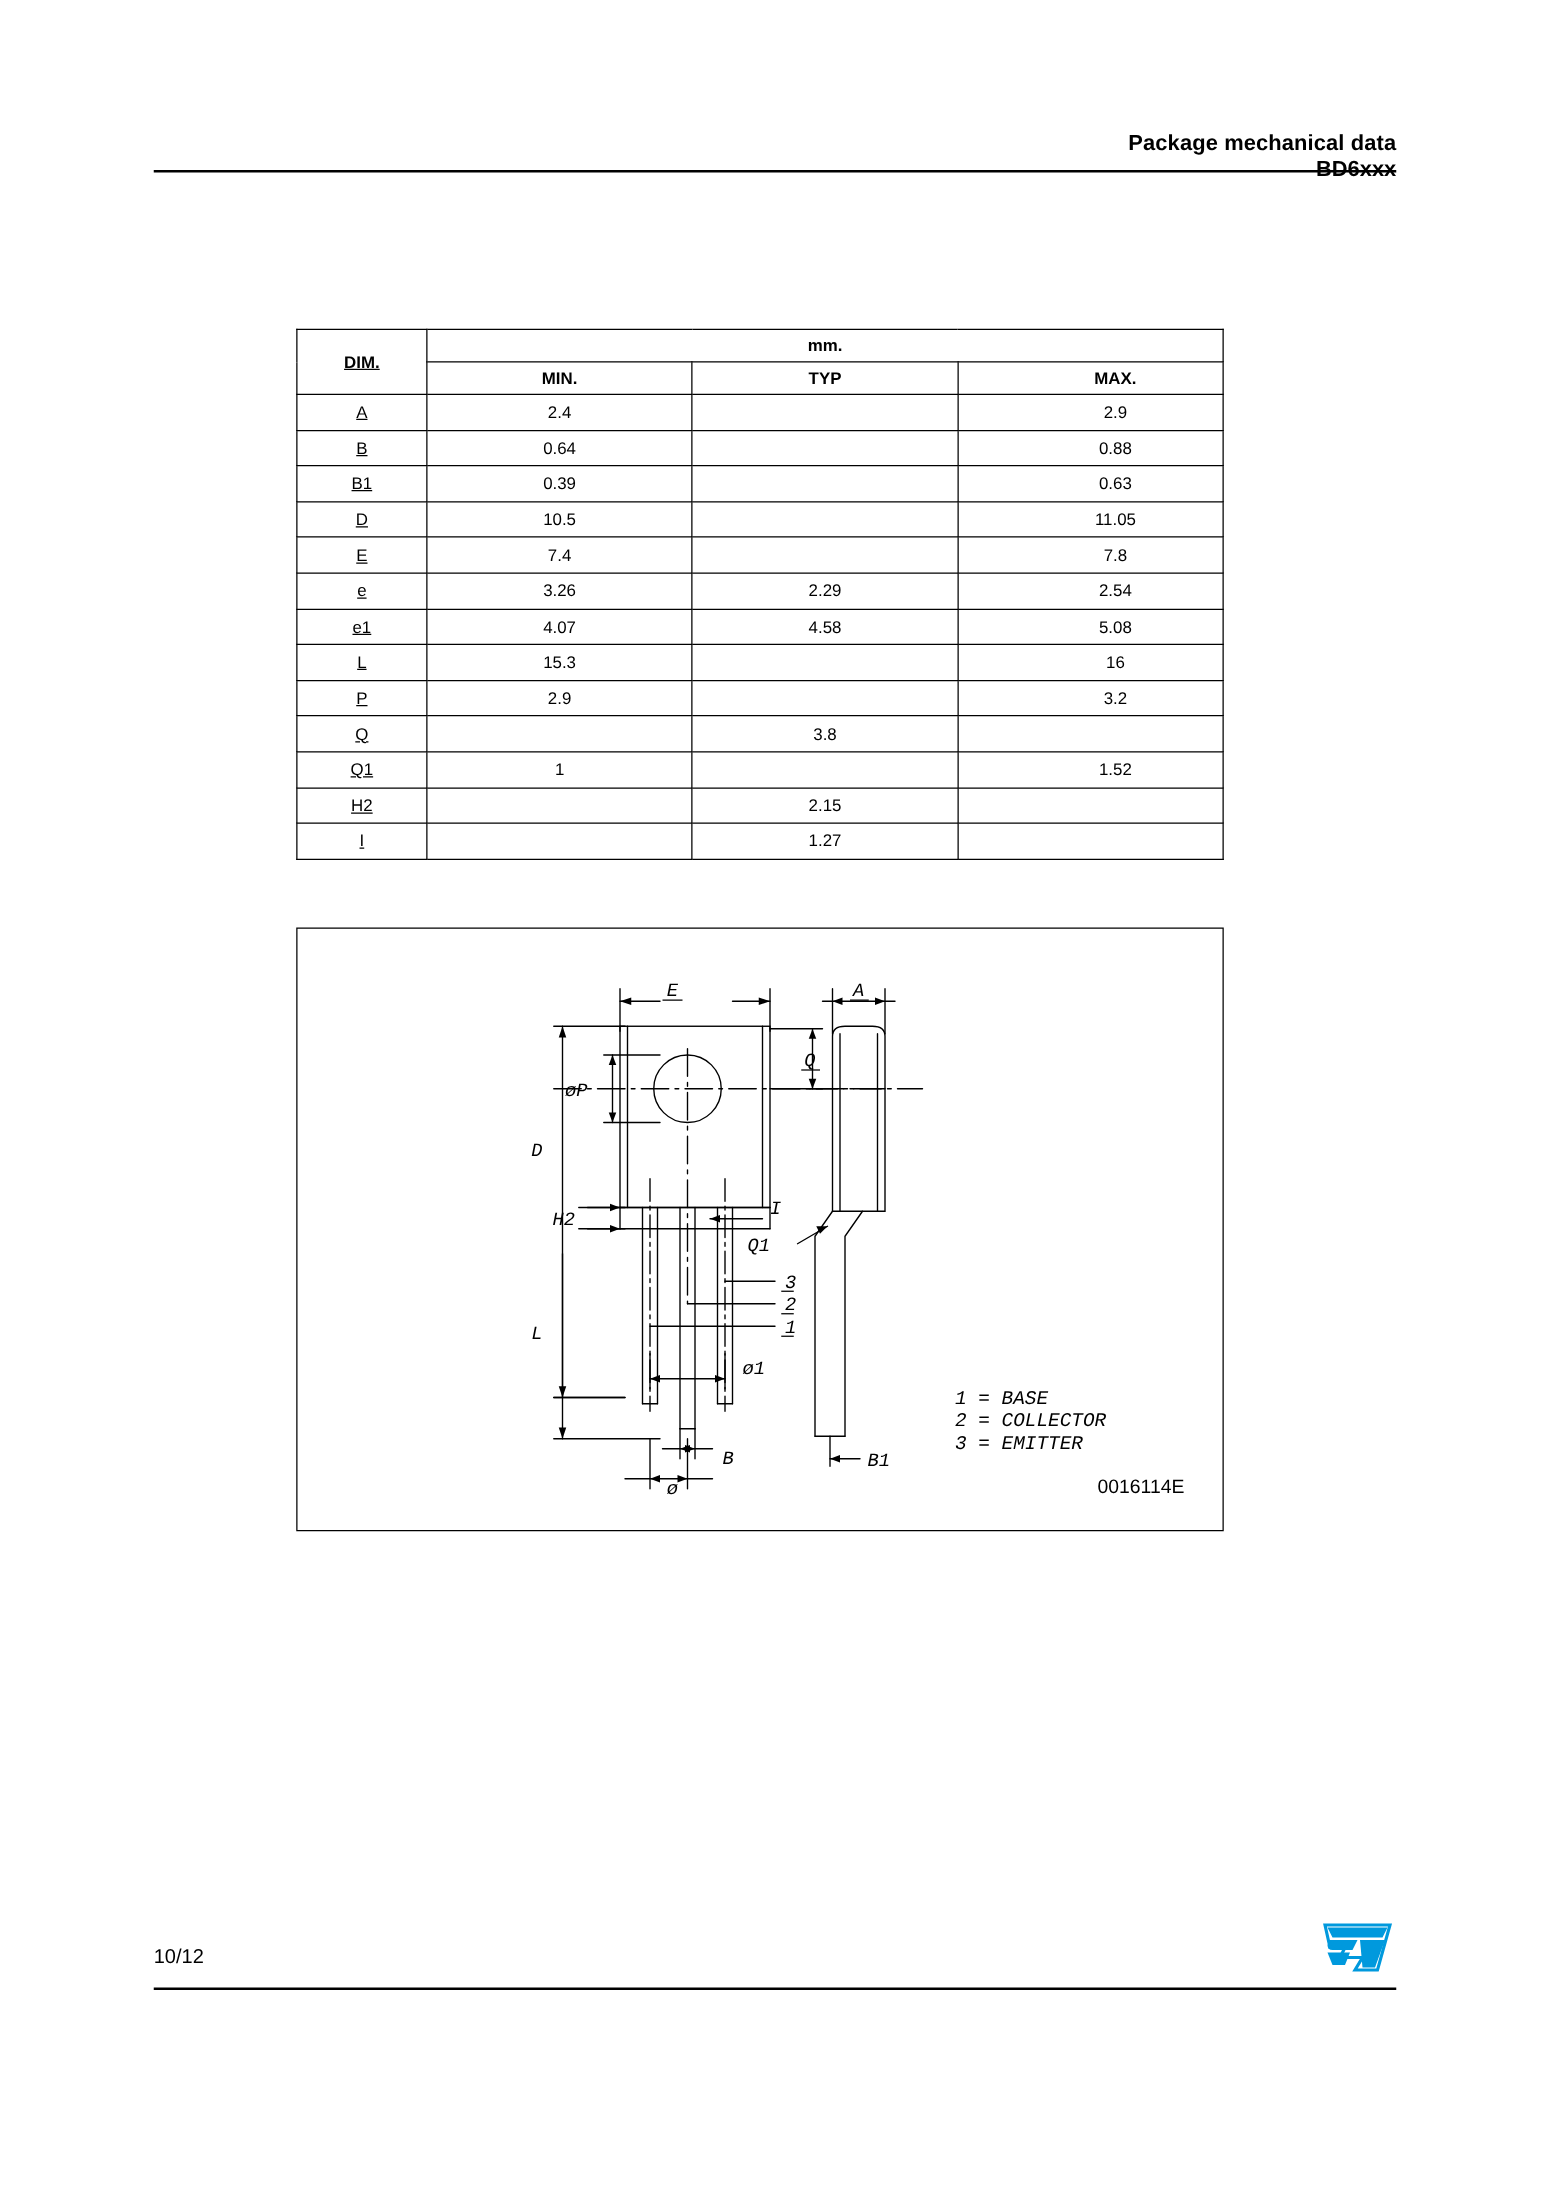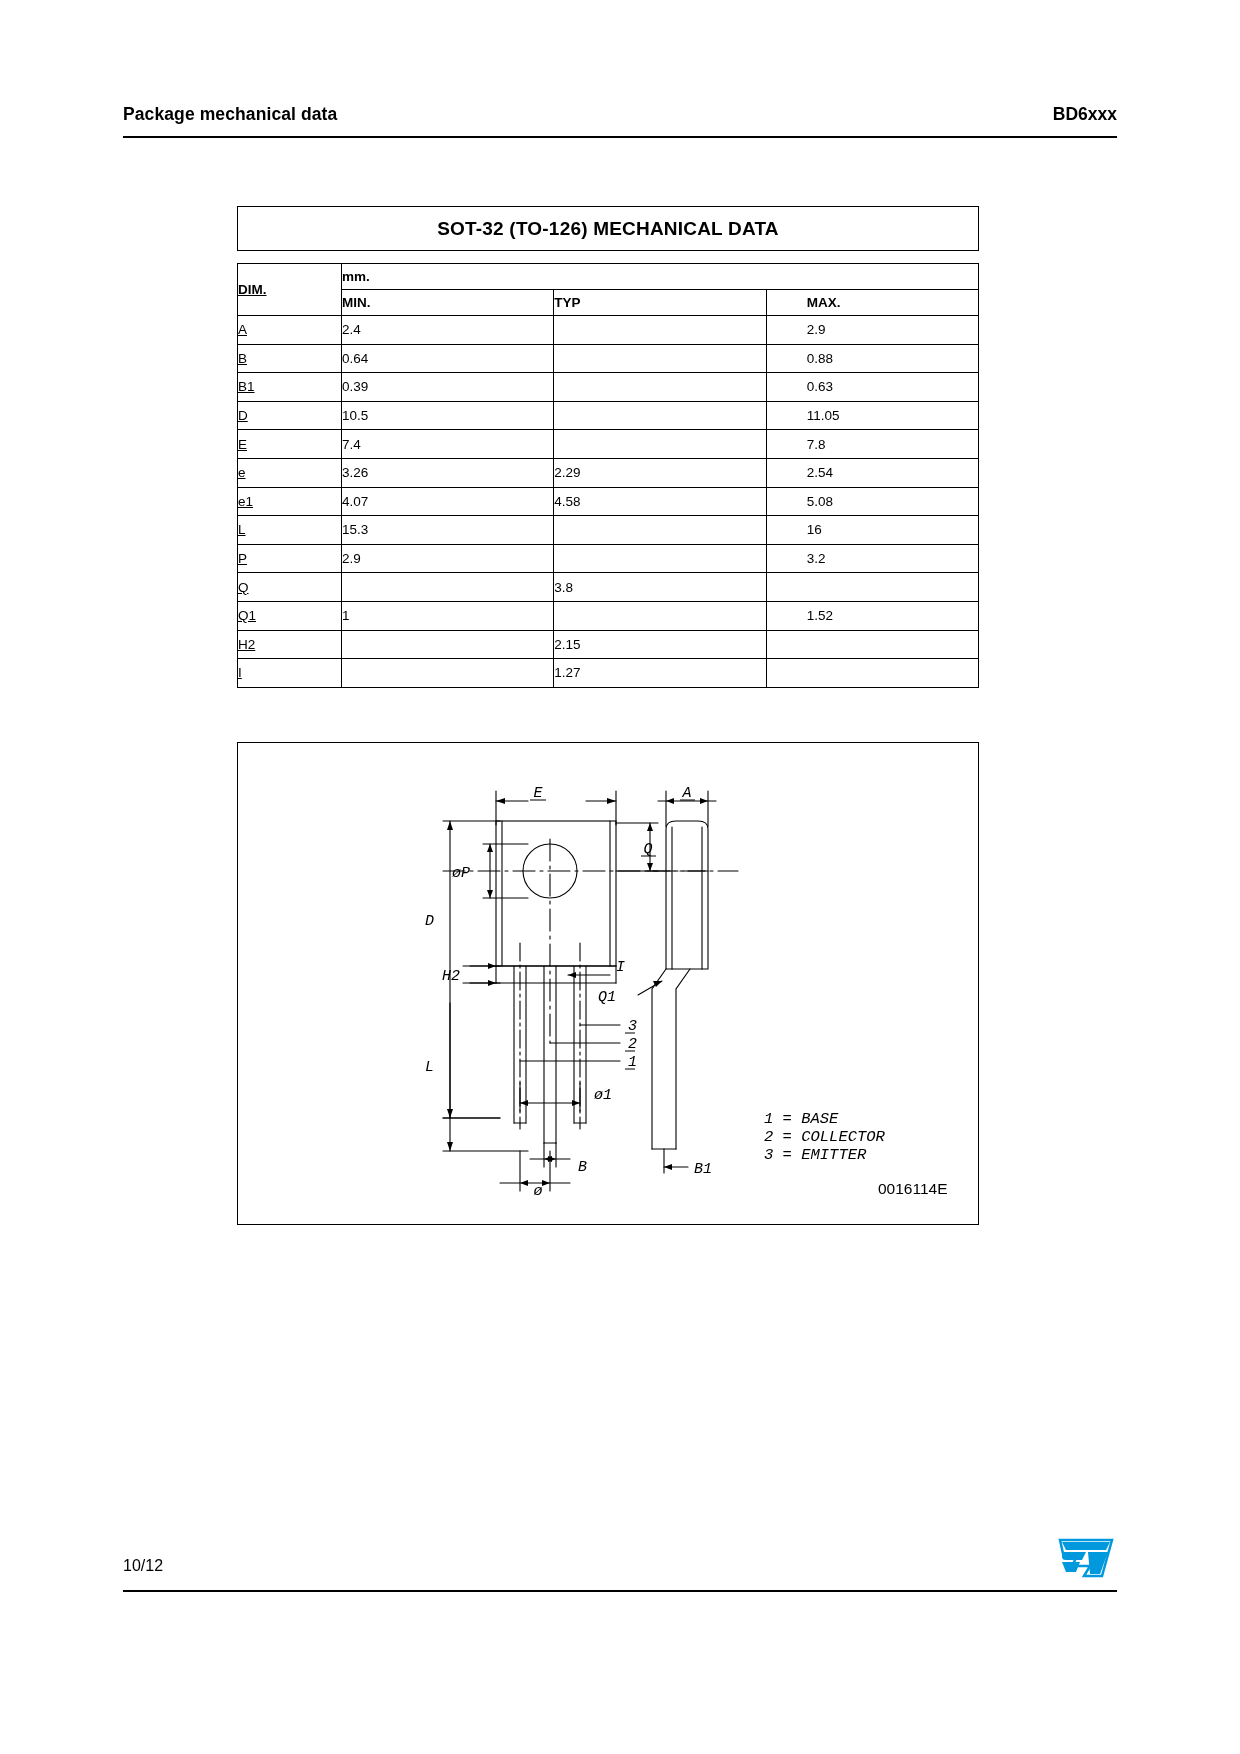--- a/index.html
+++ b/index.html
@@ -25,20 +25,21 @@
 
   
   .header {
     position: absolute;
     left: 123px;
     top: 104px;
     width: 994px;
     display: flex;
     justify-content: space-between;
     align-items: flex-end;
+    flex-direction: column;
   }
   .header-left {
     font-size: 17.5px;
     font-weight: bold;
     letter-spacing: 0.1px;
   }
   .header-right {
     font-size: 17.5px;
     font-weight: bold;
   }
@@ -74,21 +75,21 @@
   .dim-table {
     position: absolute;
     left: 237px;
     top: 263px;
     width: 742px;
     border-collapse: collapse;
     table-layout: fixed;
   }
   .dim-table td, .dim-table th {
     border: 1px solid #000;
-    text-align: left;
+    text-align: center;
     font-size: 13.5px;
     font-weight: normal;
     padding: 0;
     height: 28.6px;
     box-sizing: border-box;
     margin-top: 44px;
   }
   .dim-table th {
     font-weight: bold;
   }
@@ -146,23 +147,20 @@
 <body>
 
 <div class="page">
 
   <div class="header">
     <div class="header-left">Package mechanical data</div>
     <div class="header-right">BD6xxx</div>
   </div>
   <div class="header-rule"></div>
 
-  <div class="title-box">
-    <div class="title-box-text">SOT-32 (TO-126) MECHANICAL DATA</div>
-  </div>
 
   <table class="dim-table">
     <thead>
       <tr class="hdr-top">
         <th class="col-dim outer-left" rowspan="2">DIM.</th>
         <th colspan="3" class="outer-right">mm.</th>
       </tr>
       <tr class="hdr-sub">
         <th class="col-min">MIN.</th>
         <th class="col-typ">TYP</th>

